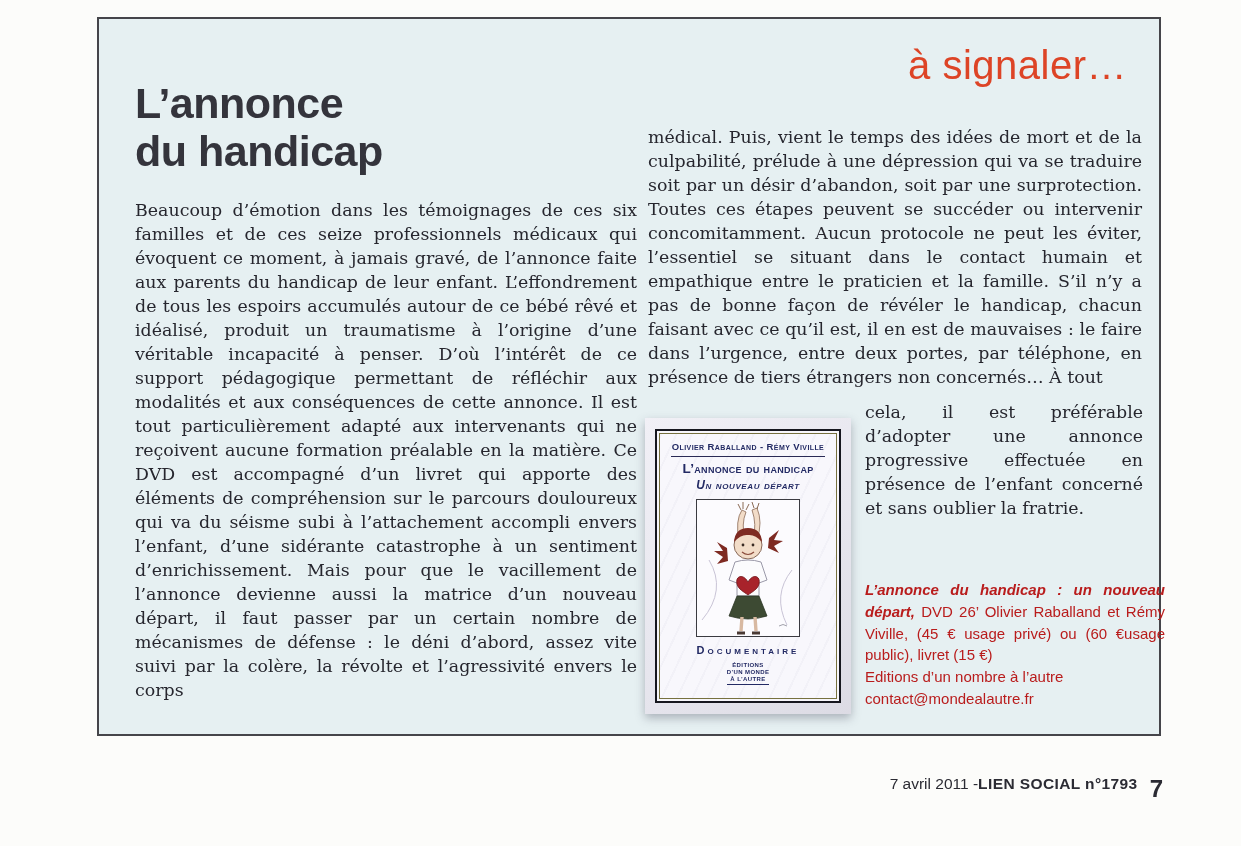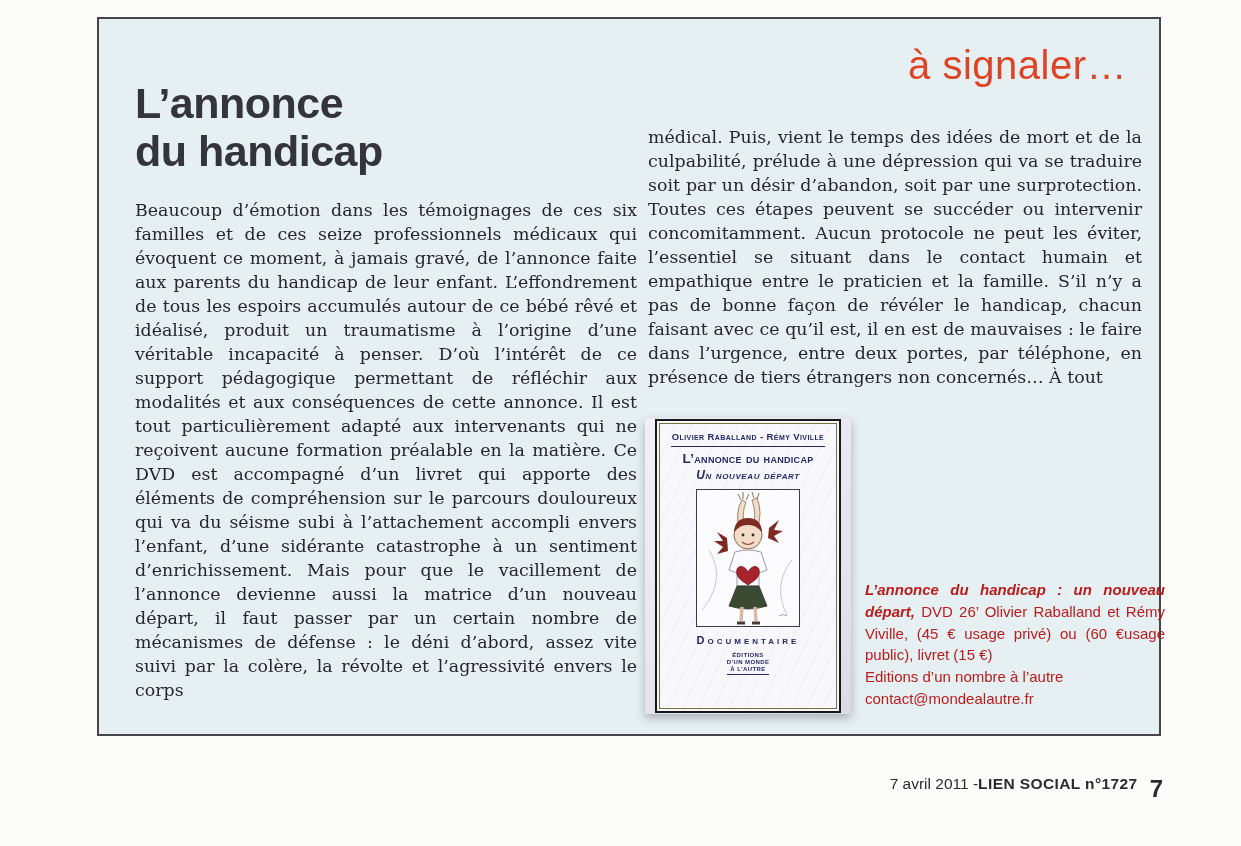--- a/index.html
+++ b/index.html
@@ -30,21 +30,21 @@
     font-family:"DejaVu Serif","Liberation Serif",serif;
     font-size:17.4px;line-height:24px;
     color:#26262e;text-align:justify;
   }
   .col-left{position:absolute;left:36px;top:179px;width:502px;}
   .col-right-top{position:absolute;left:549px;top:106px;width:494px;}
   .col-right-wrap{position:absolute;left:766px;top:381px;width:278px;}
   
   .dvd-photo{
     position:absolute;left:546px;top:399px;width:206px;height:296px;
-    box-sizing:border-box;padding:1px 10px;
+    box-sizing:border-box;padding:11px 10px;
     background:linear-gradient(140deg,#f1f0f6 0%,#e7e6ee 55%,#dcdbe4 100%);
     box-shadow:0 4px 9px rgba(60,60,80,0.35);
   }
   .dvd-cover{
     width:100%;height:100%;box-sizing:border-box;
     background:#f7f6fb;
     border:2px solid #17171f;
     padding:2px;
   }
   .dvd-inner{
@@ -157,26 +157,27 @@
         <div class="dvd-genre">Documentaire</div>
         <div class="dvd-pub">
           <div>Éditions</div>
           <div>d’un monde</div>
           <div>à l’autre</div>
         </div>
       </div>
     </div>
   </div>
 
+  <div class="serif-block col-right-wrap">cela, il est préférable d’adopter une annonce progressive effectuée en présence de l’enfant concerné et sans oublier la fratrie.</div>
 
   <div class="caption">
     <span class="lead">L’annonce du handicap : un nouveau départ,</span><span> DVD 26’ Olivier Raballand et Rémy Viville, (45 € usage privé) ou (60 €usage public), livret (15 €)</span>
     <div class="caption-line">Editions d’un nombre à l’autre</div>
     <div class="caption-line">contact@mondealautre.fr</div>
   </div>
 
 </div>
 
 <div class="footer">
   <span>7 avril 2011 - </span>
-  <span class="mag">LIEN SOCIAL n°1727</span>
+  <span class="mag">LIEN SOCIAL n°1793</span>
   <span class="pagenum">7</span>
 </div>
 
 </body></html>

